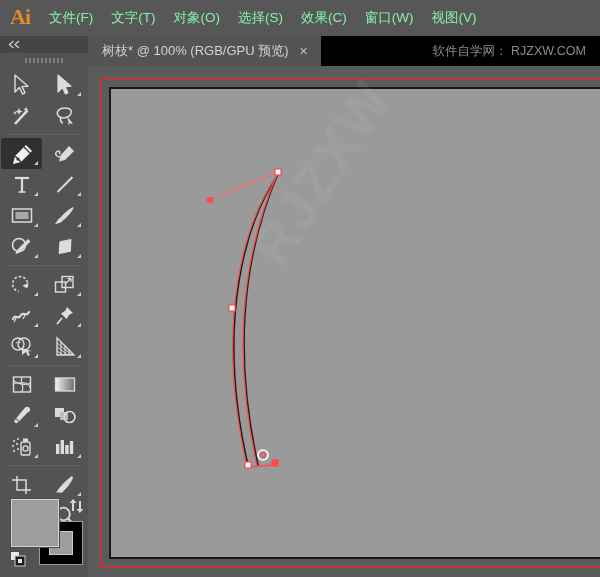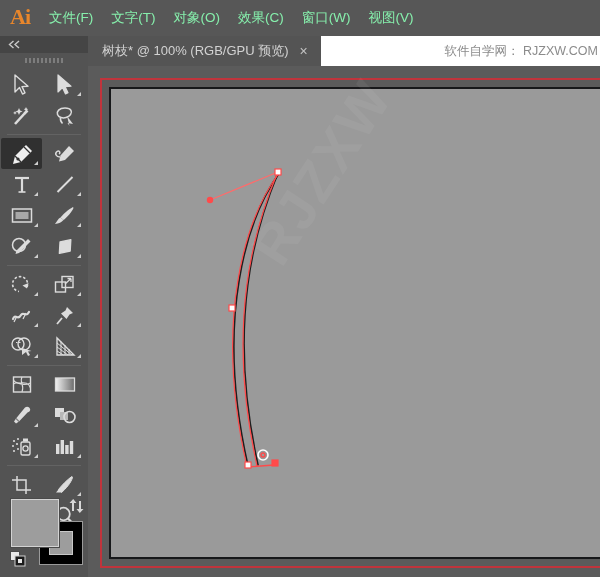--- a/index.html
+++ b/index.html
@@ -22,34 +22,34 @@
     letter-spacing:-1px; padding-bottom:2px;
   }
   .menu-item {
     color:#86efac; font-size:13.5px; padding:4px 9px; white-space:nowrap;
     cursor:default;
   }
 
   
   .tabbar {
     position:absolute; left:88px; top:36px; width:512px; height:30px;
-    background:#ffffff; display:flex; align-items:stretch;
+    background:#000000; display:flex; align-items:stretch;
   }
   .doc-tab {
     display:flex; align-items:center; gap:9px;
     background:#545454; padding:0 11px 0 14px; height:30px;
   }
   .doc-tab-title { color:#d2d2d2; font-size:13px; white-space:nowrap; }
   .tab-close {
     color:#c2c2c2; font-size:14px; line-height:1; cursor:pointer;
     padding:2px 2px 3px 2px;
   }
   .watermark-top {
     margin-left:auto; align-self:center; color:#8b8b8b; font-size:12.5px;
-    padding-right:2px; white-space:nowrap;
+    padding-right:14px; white-space:nowrap;
   }
 
   
   .toolbar {
     position:absolute; left:0; top:36px; width:88px; height:541px;
     background:#535353;
   }
   .tool-collapse {
     height:17px; background:#454545; display:flex; align-items:center;
     padding-left:8px; cursor:pointer;
@@ -121,20 +121,21 @@
 </head>
 <body>
 
 <div id="app">
 
   <div class="menubar">
     <div class="ai-logo">Ai</div>
     <div class="menu-item">文件(F)</div>
     <div class="menu-item">文字(T)</div>
     <div class="menu-item">对象(O)</div>
+    <div class="menu-item">选择(S)</div>
     <div class="menu-item">效果(C)</div>
     <div class="menu-item">窗口(W)</div>
     <div class="menu-item">视图(V)</div>
   </div>
 
   <div class="tabbar">
     <div class="doc-tab">
       <span class="doc-tab-title">树枝* @ 100% (RGB/GPU 预览)</span>
       <span class="tab-close">×</span>
     </div>

